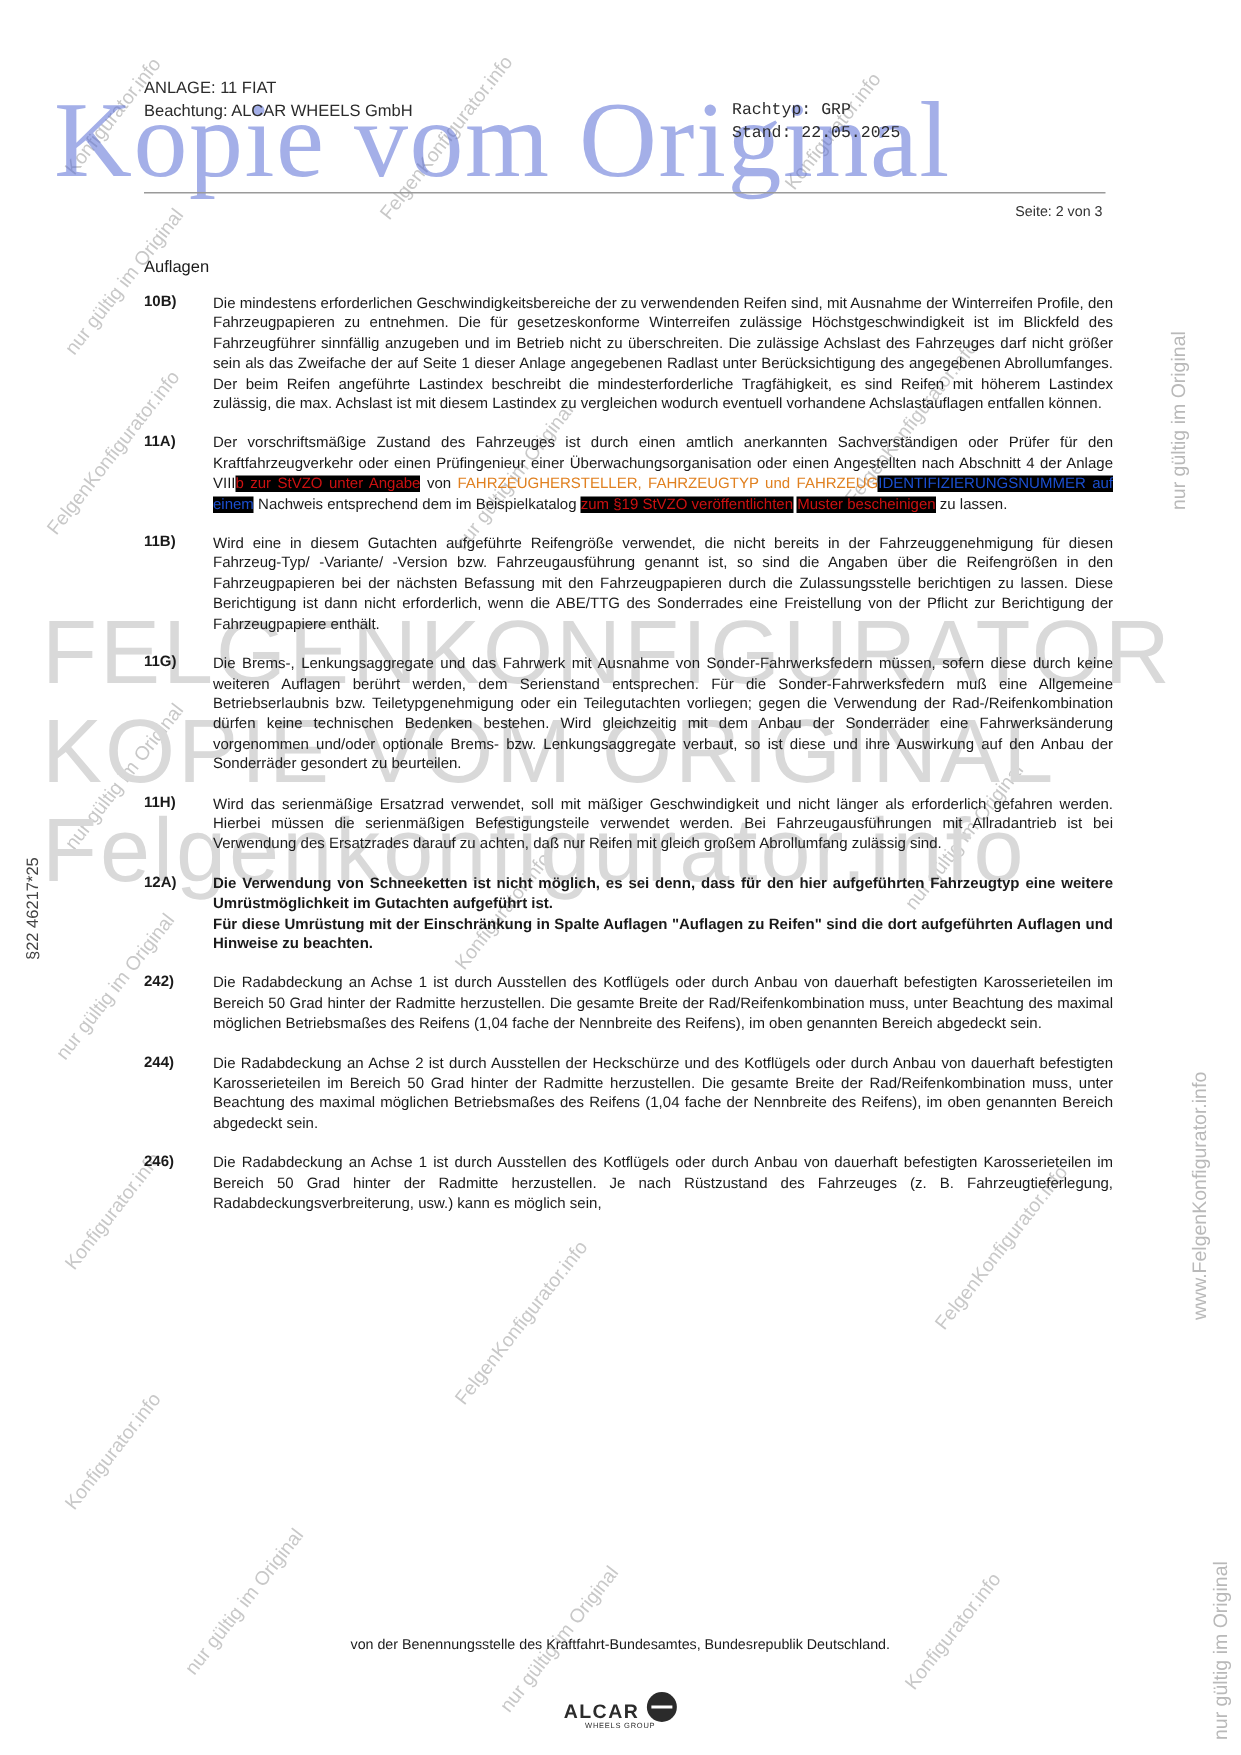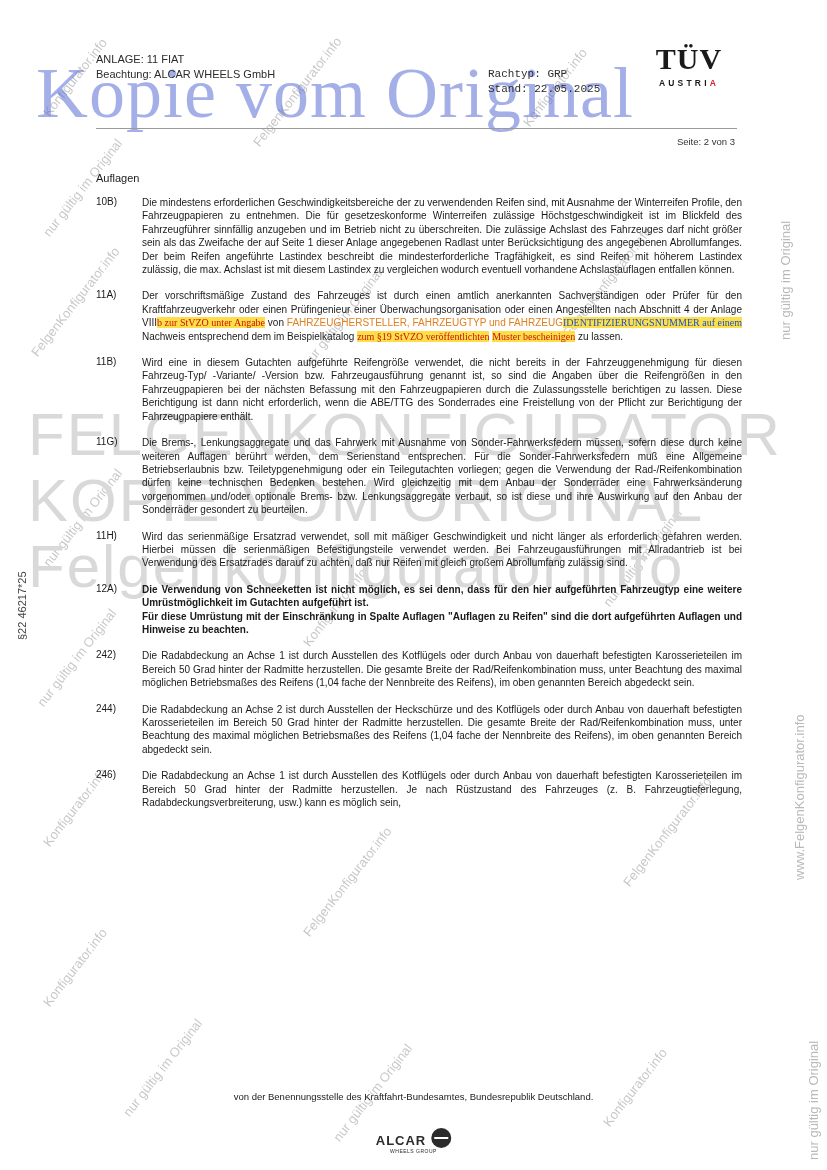--- a/index.html
+++ b/index.html
@@ -150,28 +150,29 @@
     position: relative;
     padding-left: 46px;
     margin-bottom: 13px;
   }
   .item .num {
     position: absolute;
     left: 0;
     top: 0;
     font-size: 10px;
     color: #1a1a1a;
+    font-weight: bold;
   }
   .item .txt {
     font-size: 10px;
     line-height: 13.4px;
     color: #1a1a1a;
     text-align: justify;
   }
-  .hl-green { background: #fde047; font-family: Liberation Serif, serif; }
+  .hl-green { background: #000000; }
   .t-red { color: #cc1111; }
   .t-orange { color: #e08020; }
   .t-blue { color: #1b4fd0; }
 
   
   .footer {
     position: absolute;
     left: 0;
     right: 0;
     top: 1090px;
@@ -276,26 +277,20 @@
           <span>GRP</span>
         </div>
         <div>
           <span>Stand:</span>
           <span>22.05.2025</span>
         </div>
       </div>
     </div>
   </div>
 
-  <div class="tuv">
-    <div class="mark">TÜV</div>
-    <div class="austria">
-      <span>A</span><span>USTRI</span><span class="red">A</span>
-    </div>
-  </div>
 
   <div class="hr"></div>
   <div class="page-num">Seite: 2 von 3</div>
 
   <div class="content">
     <div class="sec-title">Auflagen</div>
 
     <div class="item">
       <div class="num">10B)</div>
       <div class="txt">Die mindestens erforderlichen Geschwindigkeitsbereiche der zu verwendenden Reifen sind, mit Ausnahme der Winterreifen Profile, den Fahrzeugpapieren zu entnehmen. Die für gesetzeskonforme Winterreifen zulässige Höchstgeschwindigkeit ist im Blickfeld des Fahrzeugführer sinnfällig anzugeben und im Betrieb nicht zu überschreiten. Die zulässige Achslast des Fahrzeuges darf nicht größer sein als das Zweifache der auf Seite 1 dieser Anlage angegebenen Radlast unter Berücksichtigung des angegebenen Abrollumfanges. Der beim Reifen angeführte Lastindex beschreibt die mindesterforderliche Tragfähigkeit, es sind Reifen mit höherem Lastindex zulässig, die max. Achslast ist mit diesem Lastindex zu vergleichen wodurch eventuell vorhandene Achslastauflagen entfallen können.</div>

